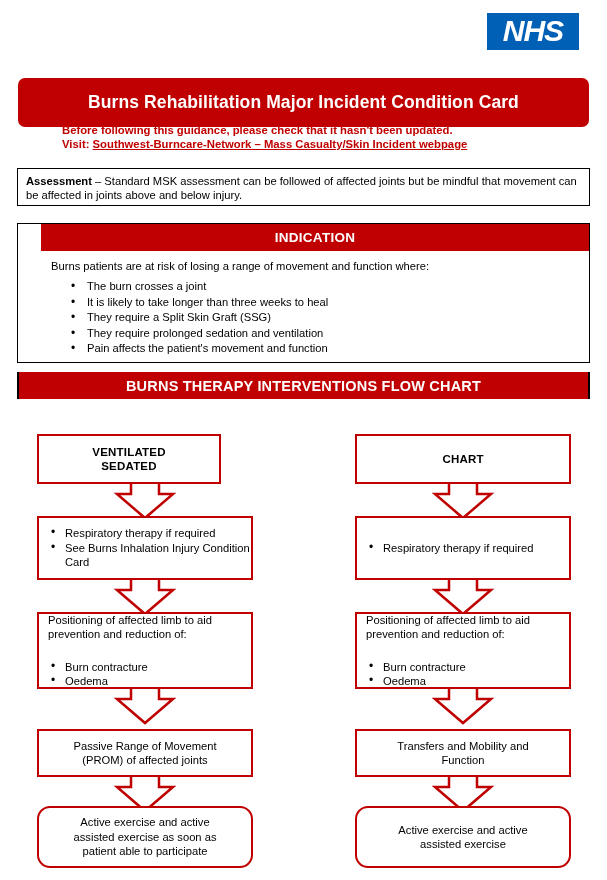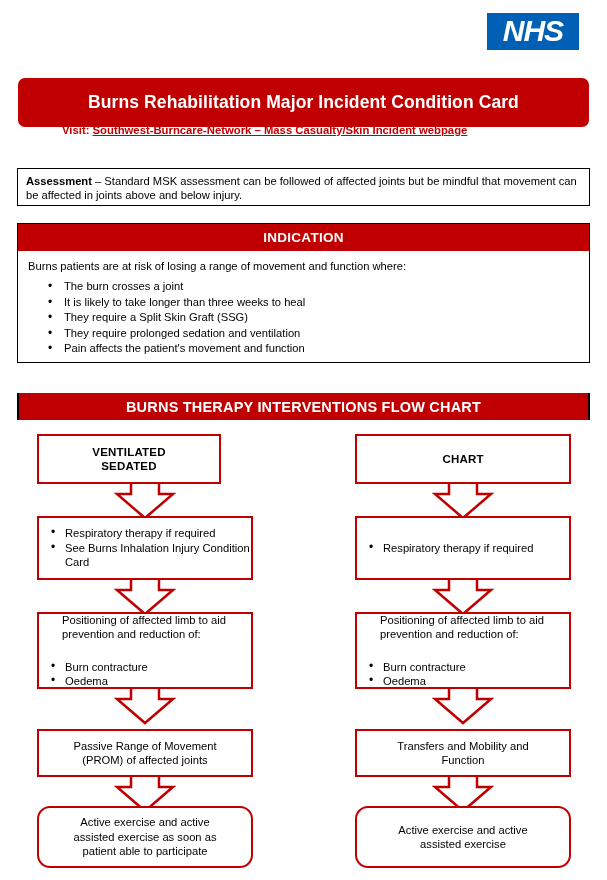--- a/index.html
+++ b/index.html
@@ -99,20 +99,21 @@
   
   .indication-panel {
     position: absolute;
     left: 17px;
     top: 223px;
     width: 573px;
     height: 140px;
     border: 1px solid #000000;
     box-sizing: border-box;
     background: #ffffff;
+    padding-left: 23px;
   }
   .indication-header {
     height: 27px;
     background: #c00000;
     display: flex;
     align-items: center;
     justify-content: center;
   }
   .indication-header .indication-title {
     color: #ffffff;
@@ -140,21 +141,21 @@
     position: absolute;
     left: -16px;
     top: 0;
     font-size: 12px;
   }
 
   
   .flow-header {
     position: absolute;
     left: 17px;
-    top: 393px;
+    top: 372px;
     width: 573px;
     height: 27px;
     background: #c00000;
     border-left: 2px solid #000000;
     border-right: 2px solid #000000;
     box-sizing: border-box;
     display: flex;
     align-items: center;
     justify-content: center;
   }
@@ -217,37 +218,38 @@
     line-height: 14.5px;
   }
   .flow-box ul.box-list li::before {
     content: "\2022";
     position: absolute;
     left: -14px;
     top: -1px;
     font-size: 12px;
   }
   .flow-box .lead-text {
-    padding-left: 23px;
+    padding-left: 9px;
     padding-right: 6px;
   }
   .flow-box .lead-text + ul.box-list { margin-top: 18px; }
 </style>
 </head>
 <body>
 
 <div class="nhs-logo">
   <span class="nhs-text">NHS</span>
 </div>
 
 <div class="title-banner">
   <span class="title-text">Burns Rehabilitation Major Incident Condition Card</span>
 </div>
 
 <div class="warning-block">
+  <div>Before following this guidance, please check that it hasn't been updated.</div>
   <div class="visit-line"><span class="visit-label">Visit: </span><span class="visit-link">Southwest-Burncare-Network – Mass Casualty/Skin Incident webpage</span></div>
 </div>
 
 <div class="assessment-box">
   <span class="assessment-label">Assessment</span><span> – Standard MSK assessment can be followed of affected joints but be mindful that movement can be affected in joints above and below injury.</span>
 </div>
 
 <div class="indication-panel">
   <div class="indication-header">
     <span class="indication-title">INDICATION</span>

